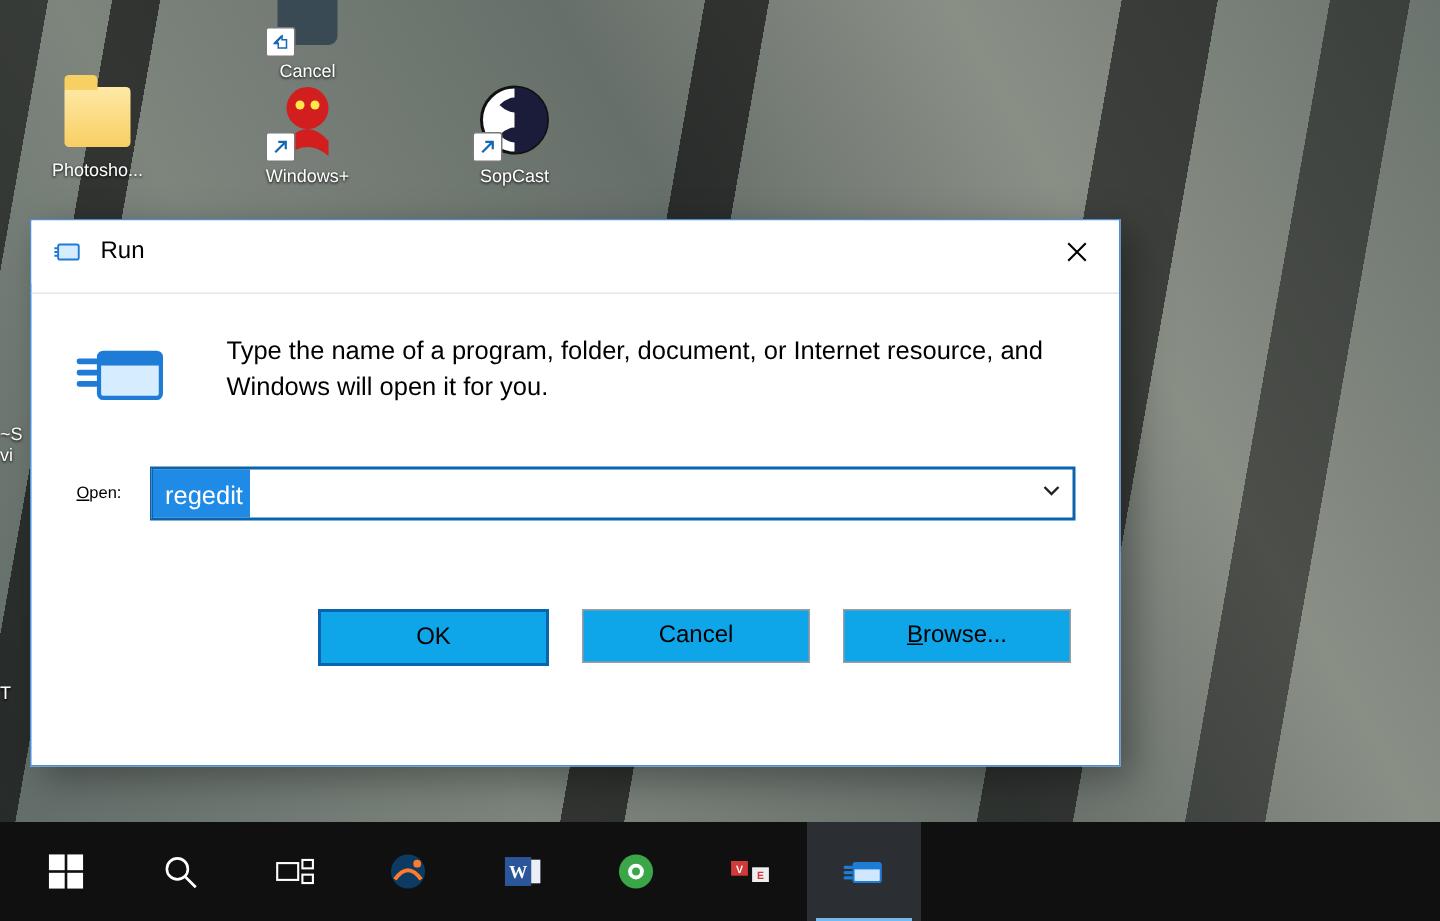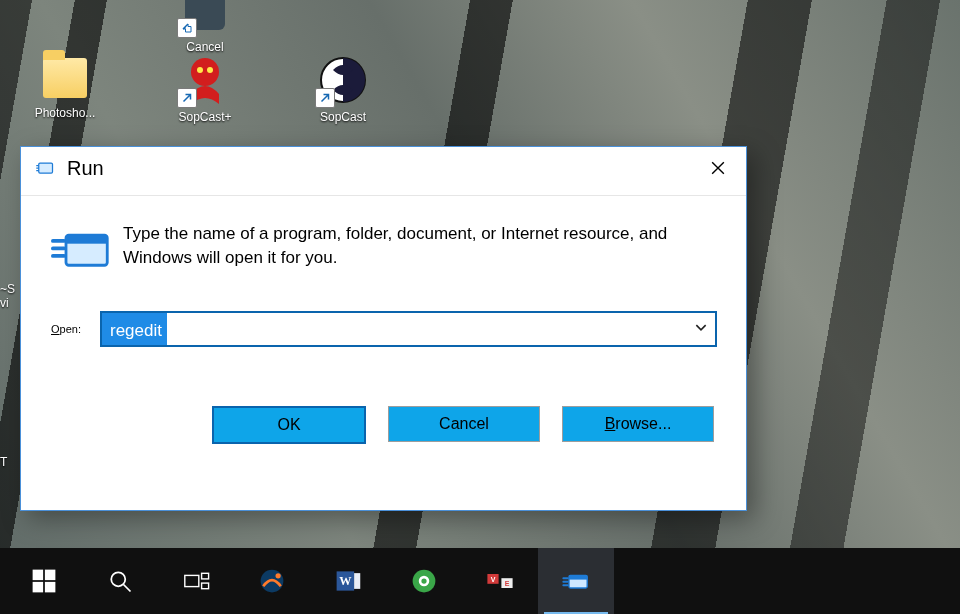--- a/index.html
+++ b/index.html
@@ -17,25 +17,25 @@
   .shortcut-badge svg{width:12px;height:12px;}
   .folder-art{background:linear-gradient(#ffe9a6,#f7cf63);border-radius:3px;position:absolute;inset:10px 6px 6px 6px;}
   .folder-art::before{content:"";position:absolute;top:-8px;left:0;width:22px;height:10px;background:#f7cf63;border-radius:3px 3px 0 0;}
   
   .run{
     position:absolute;left:20px;top:146px;width:725px;height:363px;
     background:#fff;border:1px solid #4a90d9;box-shadow:8px 8px 24px rgba(0,0,0,.35);
   }
   .run-title{height:42px;display:flex;align-items:center;padding:0 4px 0 14px;background:#fff;}
   .run-title .ic{width:20px;height:20px;margin-right:12px;display:flex;align-items:center;justify-content:center;}
-  .run-title .txt{font-size:20px;}
+  .run-title .txt{font-size:16px;}
   .close{margin-left:auto;width:48px;height:100%;display:flex;align-items:center;justify-content:center;font-size:16px;}
   .run-sep{height:1px;background:#e6e6e6;margin:6px 0 0;}
   .run-body{padding:26px 30px 0 30px;}
-  .desc-row{display:flex;align-items:flex-start;gap:12px;}
+  .desc-row{display:flex;align-items:flex-start;gap:40px;}
   .desc-row .big-ic{width:60px;height:56px;flex:none;display:flex;align-items:center;justify-content:center;}
   .desc{font-size:17px;line-height:1.4;color:#000;}
   .open-row{display:flex;align-items:center;gap:20px;margin-top:34px;}
   .open-label{font-size:11px;}
   .ul{text-decoration:underline;}
   .cb{flex:1;position:relative;}
   .cb input{
     width:100%;height:34px;border:1px solid #0a64ad;outline:1px solid #0a64ad;
     padding:4px 34px 0 8px;font-size:17px;font-family:inherit;box-sizing:border-box;
     color:#fff;background:linear-gradient(90deg,#1f8be6 0 65px,#fff 65px);
@@ -87,21 +87,21 @@
         <path d="M14 42 Q28 26 42 42 L42 52 Q28 40 14 52 Z" fill="#d21e1e"></path>
         <circle cx="23" cy="18" r="3" fill="#ffe94a"></circle>
         <circle cx="33" cy="18" r="3" fill="#ffe94a"></circle>
       </svg>
     <div class="shortcut-badge">
       <svg viewBox="0 0 24 24">
           <path d="M5 19 L19 5 M9 5 H19 V15" fill="none" stroke="#1668b3" stroke-width="3"></path>
         </svg>
     </div>
   </div>
-  <div>SopCast+</div>
+  <div>Windows+</div>
 </div>
 
 <div class="dicon" style="left:298px;top:52px">
   <div class="art">
     <svg viewBox="0 0 56 56">
         <circle cx="28" cy="28" r="22" fill="#fff" stroke="#111" stroke-width="2"></circle>
         <path d="M28 6 A22 22 0 0 1 28 50" fill="#1b1b3a"></path>
         <path d="M18 18 Q28 8 38 18 Q28 28 18 18 M18 38 Q28 28 38 38 Q28 48 18 38" fill="#1b1b3a"></path>
       </svg>
     <div class="shortcut-badge">

